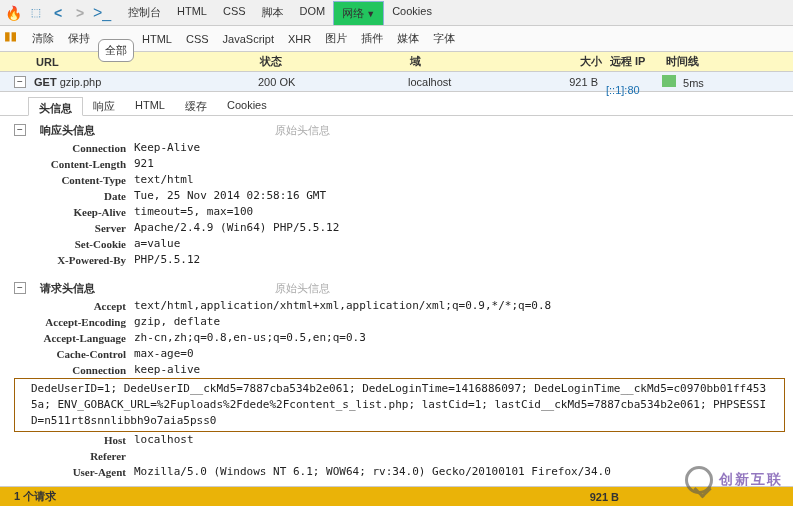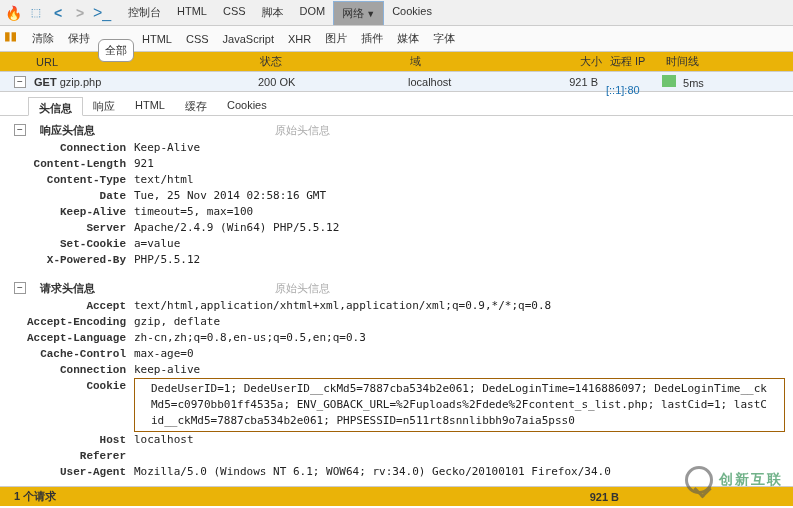--- a/index.html
+++ b/index.html
@@ -5,58 +5,58 @@
     * { box-sizing: border-box; margin: 0; padding: 0; }
     body { font-family: Tahoma, Arial, sans-serif; font-size: 11px; color: #333; background: #fff; width: 793px; }
     .toolbar1 { height: 26px; background: #f0f0f0; border-bottom: 1px solid #ccc; display: flex; align-items: center; padding: 0 4px; gap: 2px; }
     .toolbar1 .icon-btn { width: 20px; height: 20px; display: flex; align-items: center; justify-content: center; cursor: pointer; }
     .bug-icon { color: #555; font-size: 14px; }
     .nav-arrow { color: #2a7ab0; font-size: 14px; font-weight: bold; }
     .nav-arrow.disabled { color: #aaa; }
     .console-icon { color: #2a7ab0; font-size: 16px; }
     .tab-list { display: flex; gap: 0; margin-left: 6px; }
     .tab { padding: 4px 8px; cursor: pointer; color: #333; }
-    .tab.active { background: #a3a3a3; border: 1px solid #8cb2d9; border-bottom: none; }
+    .tab.active { background: #22c55e; border: 1px solid #8cb2d9; border-bottom: none; }
     .dropdown-arrow { font-size: 9px; margin-left: 2px; }
     .toolbar2 { height: 26px; background: #fafafa; border-bottom: 1px solid #ccc; display: flex; align-items: center; padding: 0 4px; gap: 2px; }
     .toolbar2 .icon-btn { width: 20px; height: 20px; }
     .pause-icon { color: #d88700; font-size: 12px; }
     .toolbar2 .txt-btn { padding: 3px 6px; cursor: pointer; }
     .toolbar2 .txt-btn.active { border: 1px solid #999; background: #fff; border-radius: 6px; margin-top: 23px; }
-    .net-header { display: flex; background: #eab308; border-bottom: 1px solid #ccc; height: 20px; align-items: center; font-weight: normal; padding-left: 36px; }
+    .net-header { display: flex; background: #fef9c3; border-bottom: 1px solid #ccc; height: 20px; align-items: center; font-weight: bold; padding-left: 36px; }
     .col-url { flex: 0 0 224px; }
     .col-status { flex: 0 0 150px; }
     .col-domain { flex: 0 0 150px; }
     .col-size { flex: 0 0 50px; text-align: right; padding-right: 8px; }
     .col-remote { flex: 0 0 56px; }
     .col-timeline { flex: 1; }
     .net-row { display: flex; background: #edf3fa; height: 20px; align-items: center; padding-left: 14px; border-bottom: 1px solid #ccc; }
     .toggle { width: 12px; height: 12px; border: 1px solid #999; background: #fff; display: flex; align-items: center; justify-content: center; font-size: 10px; line-height: 1; margin-right: 8px; cursor: pointer; }
     .net-row .method { font-weight: bold; margin-right: 0; }
     .remote-val { color: #1a6fb0; margin-top: 17px; }
     .timeline-bar { width: 14px; height: 12px; background: #6fc46f; display: inline-block; margin-right: 4px; }
     .subtabs { display: flex; padding: 4px 0 0 28px; border-bottom: 1px solid #ccc; height: 24px; gap: 0; }
     .subtab { padding: 3px 10px; cursor: pointer; }
     .subtab.active { border: 1px solid #ccc; border-bottom: 1px solid #fff; background: #fff; font-weight: bold; position: relative; top: 1px; }
     .section { padding: 4px 8px 6px 14px; }
     .section-header { display: flex; align-items: center; height: 20px; }
     .section-title { font-weight: bold; margin-left: 6px; }
     .raw-link { margin-left: 180px; color: #aaa; font-size: 11px; }
     .kv-table { width: 100%; }
     .kv-row { display: flex; align-items: flex-start; line-height: 16px; }
-    .kv-key { flex: 0 0 120px; text-align: right; font-weight: bold; padding-right: 8px; font-family: Liberation Mono, monospace; font-size: 11px; }
+    .kv-key { flex: 0 0 120px; text-align: right; font-weight: bold; padding-right: 8px; font-family: Liberation Serif, serif; font-size: 11px; }
     .kv-val { flex: 1; font-family: "Lucida Console", Monaco, monospace; font-size: 11px; color: #222; word-break: break-all; }
     .cookie-val { border: 1px solid #a16207; padding: 2px 16px; }
     .cookie-key { align-self: flex-start; }
     .footer { background: #eab308; border-top: 1px solid #ccc; height: 20px; display: flex; align-items: center; padding: 0 14px; font-weight: bold; justify-content: space-between; }
     .footer-right { padding-right: 160px; }
     .watermark { position: absolute; right: 10px; top: 466px; display: flex; align-items: center; gap: 6px; opacity: 0.6; }
     .wm-circle { width: 28px; height: 28px; border: 3px solid #555; border-radius: 50%; position: relative; }
     .wm-circle::after { content: ""; position: absolute; width: 10px; height: 10px; border-right: 3px solid #555; border-bottom: 3px solid #555; right: 1px; bottom: 1px; transform: rotate(45deg) translate(4px, 4px); }
-    .wm-text { font-size: 14px; color: #15803d; letter-spacing: 2px; font-weight: bold; }
+    .wm-text { font-size: 14px; color: #4c1d95; letter-spacing: 2px; font-weight: bold; }
   </style>
 </head>
 <body>
 
 <div class="toolbar1">
   <span class="icon-btn bug-icon">🔥</span>
   <span class="icon-btn" style="color:#2a7ab0;">⬚</span>
   <span class="icon-btn nav-arrow">&lt;</span>
   <span class="icon-btn nav-arrow disabled">&gt;</span>
   <span class="icon-btn console-icon">&gt;_</span>
@@ -182,21 +182,20 @@
       </div>
     <div class="kv-row">
         <div class="kv-key">Cache-Control</div>
         <div class="kv-val">max-age=0</div>
       </div>
     <div class="kv-row">
         <div class="kv-key">Connection</div>
         <div class="kv-val">keep-alive</div>
       </div>
     <div class="kv-row">
-        <div class="kv-key cookie-key">Cookie</div>
         <div class="kv-val cookie-val">DedeUserID=1; DedeUserID__ckMd5=7887cba534b2e061; DedeLoginTime=1416886097; DedeLoginTime__ckMd5=c0970bb01ff4535a; ENV_GOBACK_URL=%2Fuploads%2Fdede%2Fcontent_s_list.php; lastCid=1; lastCid__ckMd5=7887cba534b2e061; PHPSESSID=n511rt8snnlibbh9o7aia5pss0</div>
       </div>
     <div class="kv-row">
         <div class="kv-key">Host</div>
         <div class="kv-val">localhost</div>
       </div>
     <div class="kv-row">
         <div class="kv-key">Referer</div>
       </div>
     <div class="kv-row">

